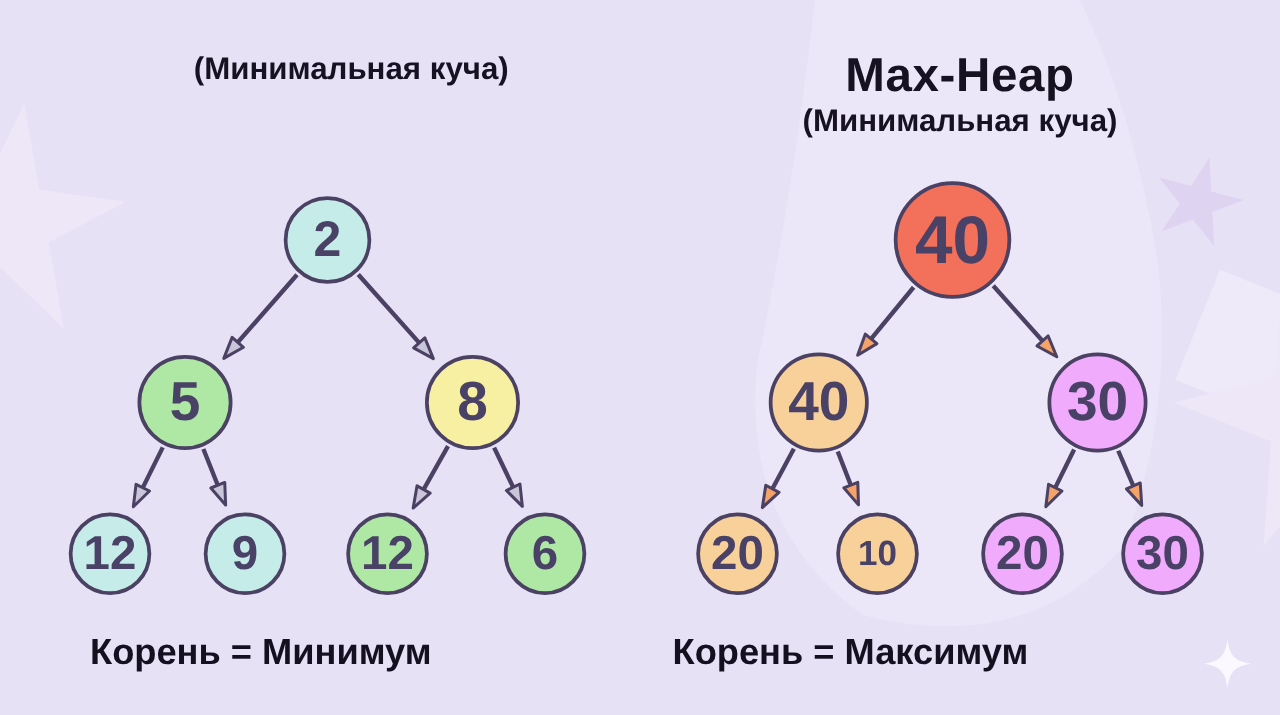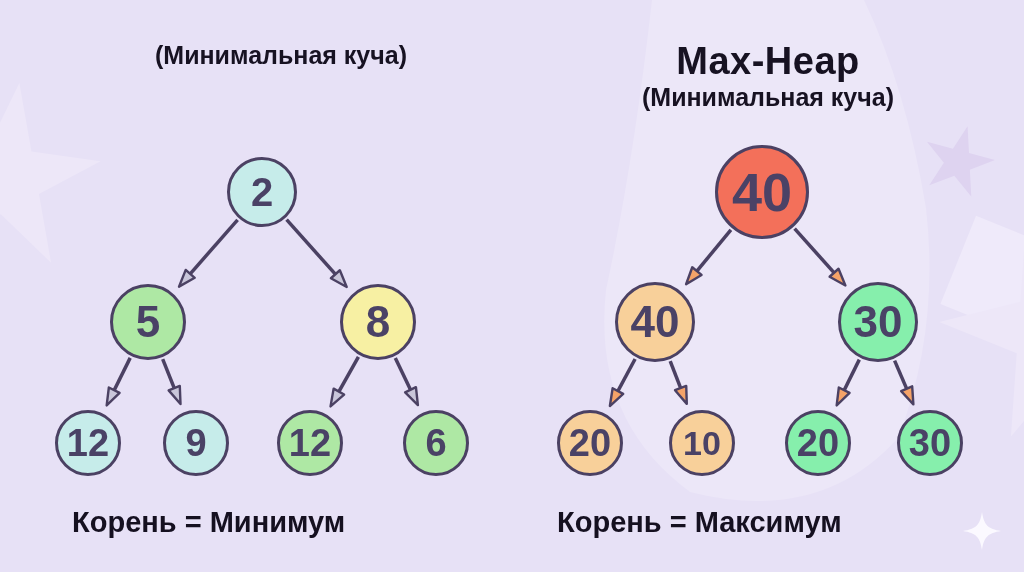--- a/index.html
+++ b/index.html
@@ -10,47 +10,47 @@
   }
   .layer{position:absolute;left:0;top:0;width:1024px;height:572px;}
   
   .title-block{position:absolute;width:400px;text-align:center;color:#171222;}
   .title-block .t{font-size:38px;font-weight:bold;line-height:42px;letter-spacing:.5px;}
   .title-block .s{font-size:25px;font-weight:bold;line-height:30px;}
   #min-title{left:81px;top:40px;}
   #max-title{left:568px;top:40px;}
   .caption{position:absolute;width:400px;text-align:left;font-size:29px;font-weight:bold;color:#151020;}
   #min-caption{left:72px;top:506px;}
-  #max-caption{left:557px;top:506px;}
+  #max-caption{left:538px;top:506px;}
   
   .node{
     position:absolute;box-sizing:border-box;border-radius:50%;
     border:3.5px solid #4b4163;display:flex;align-items:center;justify-content:center;
     font-weight:bold;color:#4a4266;z-index:3;
   }
   .c-cyan{background:#c6ecea;}
   .c-green{background:#aee8a4;}
   .c-yellow{background:#f7f0a3;}
   .c-coral{background:#f3705a;}
   .c-peach{background:#f8d09a;}
-  .c-pink{background:#86efac;}
+  .c-pink{background:#f0abfc;}
   
   .n-min-0{left:227px;top:157px;width:70px;height:70px;font-size:40px;}
   .n-min-1{left:110px;top:284px;width:76px;height:76px;font-size:44px;}
   .n-min-2{left:340px;top:284px;width:76px;height:76px;font-size:44px;}
   .n-min-3{left:55px; top:410px;width:66px;height:66px;font-size:38px;}
   .n-min-4{left:163px;top:410px;width:66px;height:66px;font-size:38px;}
   .n-min-5{left:277px;top:410px;width:66px;height:66px;font-size:38px;}
   .n-min-6{left:403px;top:410px;width:66px;height:66px;font-size:38px;}
   
   .n-max-0{left:715px;top:145px;width:94px;height:94px;font-size:54px;}
   .n-max-1{left:615px;top:282px;width:80px;height:80px;font-size:44px;}
   .n-max-2{left:838px;top:282px;width:80px;height:80px;font-size:44px;}
   .n-max-3{left:557px;top:410px;width:66px;height:66px;font-size:38px;}
-  .n-max-4{left:669px;top:410px;width:66px;height:66px;font-size:34px;}
+  .n-max-4{left:669px;top:410px;width:66px;height:66px;font-size:28px;}
   .n-max-5{left:785px;top:410px;width:66px;height:66px;font-size:38px;}
   .n-max-6{left:897px;top:410px;width:66px;height:66px;font-size:38px;}
   #bg-decor{z-index:0;}
   #edges{z-index:2;}
 </style>
 </head>
 <body>
 
 <svg id="bg-decor" class="layer" viewBox="0 0 1024 572" xmlns="http://www.w3.org/2000/svg">
   <path d="M652,0 Q634,160 606,290 Q592,420 690,492 Q820,525 898,438 Q940,330 926,208 Q906,88 864,0 Z" fill="#ece7f8"></path>

